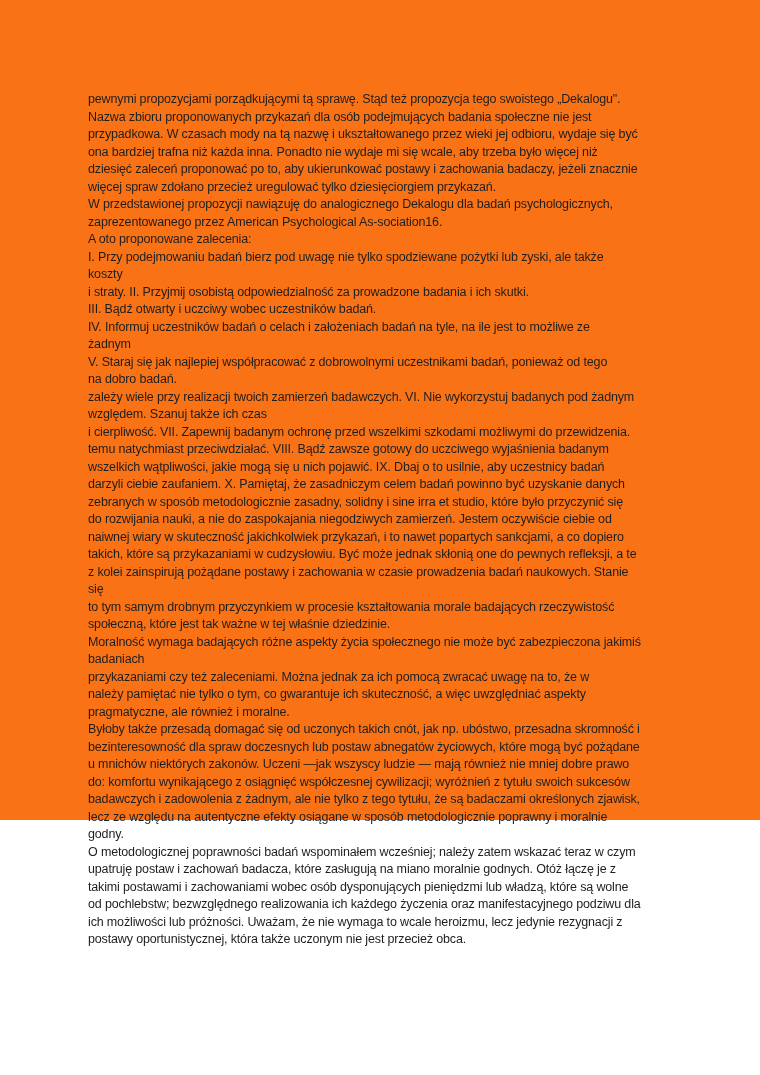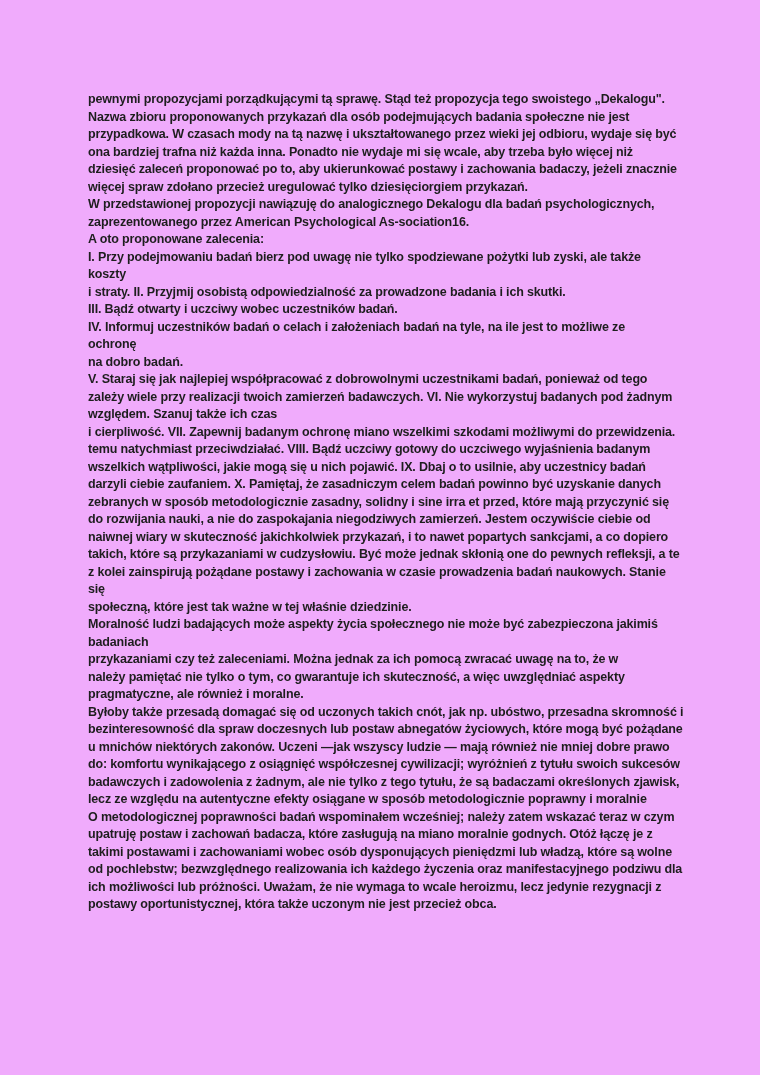--- a/index.html
+++ b/index.html
@@ -6,23 +6,22 @@
   body {
     width: 760px;
     height: 1075px;
     background: #ffffff;
     overflow: hidden;
     font-family: "Liberation Sans", sans-serif;
   }
   .page {
     position: relative;
     width: 760px;
-    height: 1075px;
-    background: #f0abfc;
-    font-weight: bold;
+    height: 820px;
+    background: #f97316;
   }
   .text-block {
     position: absolute;
     left: 88px;
     top: 91px;
     width: 588px;
     color: #1e1e1e;
     font-size: 12.5px;
     line-height: 17.5px;
     letter-spacing: -0.15px;
@@ -43,47 +42,49 @@
       <div class="text-line">dziesięć zaleceń proponować po to, aby ukierunkować postawy i zachowania badaczy, jeżeli znacznie</div>
       <div class="text-line">więcej spraw zdołano przecież uregulować tylko dziesięciorgiem przykazań.</div>
       <div class="text-line">W przedstawionej propozycji nawiązuję do analogicznego Dekalogu dla badań psychologicznych,</div>
       <div class="text-line">zaprezentowanego przez American Psychological  As-sociation16.</div>
       <div class="text-line">A oto proponowane zalecenia:</div>
       <div class="text-line">I. Przy podejmowaniu badań bierz pod uwagę nie tylko spodziewane pożytki lub zyski, ale także</div>
       <div class="text-line">koszty</div>
       <div class="text-line">i straty. II. Przyjmij osobistą odpowiedzialność za prowadzone badania i ich skutki.</div>
       <div class="text-line">III. Bądź otwarty i uczciwy wobec uczestników badań.</div>
       <div class="text-line">IV. Informuj uczestników badań o celach i założeniach badań na tyle, na ile jest to możliwe ze</div>
-      <div class="text-line">ochronę</div>
+      <div class="text-line">żadnym</div>
+      <div class="text-line">V. Staraj się jak najlepiej współpracować z dobrowolnymi uczestnikami badań, ponieważ od tego</div>
       <div class="text-line">na dobro badań.</div>
-      <div class="text-line">V. Staraj się jak najlepiej współpracować z dobrowolnymi uczestnikami badań, ponieważ od tego</div>
       <div class="text-line">zależy wiele przy realizacji twoich zamierzeń badawczych. VI. Nie wykorzystuj badanych pod żadnym</div>
       <div class="text-line">względem. Szanuj także ich czas</div>
-      <div class="text-line">i cierpliwość. VII. Zapewnij badanym ochronę miano wszelkimi szkodami możliwymi do przewidzenia.</div>
-      <div class="text-line">temu natychmiast przeciwdziałać. VIII. Bądź uczciwy gotowy do uczciwego wyjaśnienia badanym</div>
+      <div class="text-line">i cierpliwość. VII. Zapewnij badanym ochronę przed wszelkimi szkodami możliwymi do przewidzenia.</div>
+      <div class="text-line">temu natychmiast przeciwdziałać. VIII. Bądź zawsze gotowy do uczciwego wyjaśnienia badanym</div>
       <div class="text-line">wszelkich wątpliwości, jakie mogą się u nich pojawić. IX. Dbaj o to usilnie, aby uczestnicy badań</div>
       <div class="text-line">darzyli ciebie zaufaniem. X. Pamiętaj, że zasadniczym celem badań powinno być uzyskanie danych</div>
-      <div class="text-line">zebranych w sposób metodologicznie zasadny, solidny i sine irra et przed, które mają przyczynić się</div>
+      <div class="text-line">zebranych w sposób metodologicznie zasadny, solidny i sine irra et studio, które było przyczynić się</div>
       <div class="text-line">do rozwijania nauki, a nie do zaspokajania niegodziwych zamierzeń. Jestem oczywiście ciebie od</div>
       <div class="text-line">naiwnej wiary w skuteczność jakichkolwiek przykazań, i to nawet popartych sankcjami, a co dopiero</div>
       <div class="text-line">takich, które są przykazaniami w cudzysłowiu. Być może jednak skłonią one do pewnych refleksji, a te</div>
       <div class="text-line">z kolei zainspirują pożądane postawy i zachowania w czasie prowadzenia badań naukowych. Stanie</div>
       <div class="text-line">się</div>
+      <div class="text-line">to tym samym drobnym przyczynkiem w procesie kształtowania morale badających rzeczywistość</div>
       <div class="text-line">społeczną, które jest tak ważne w tej właśnie dziedzinie.</div>
-      <div class="text-line">Moralność ludzi badających może aspekty życia społecznego nie może być zabezpieczona jakimiś</div>
+      <div class="text-line">Moralność wymaga badających różne aspekty życia społecznego nie może być zabezpieczona jakimiś</div>
       <div class="text-line">badaniach</div>
       <div class="text-line">przykazaniami czy też zaleceniami. Można jednak za ich pomocą zwracać uwagę na to, że w</div>
       <div class="text-line">należy pamiętać nie tylko o tym, co gwarantuje ich skuteczność, a więc uwzględniać aspekty</div>
       <div class="text-line">pragmatyczne, ale również i moralne.</div>
       <div class="text-line">Byłoby także przesadą domagać się od uczonych takich cnót, jak np. ubóstwo, przesadna skromność i</div>
       <div class="text-line">bezinteresowność dla spraw doczesnych lub postaw abnegatów życiowych, które mogą być pożądane</div>
       <div class="text-line">u mnichów niektórych zakonów. Uczeni —jak wszyscy ludzie — mają również nie mniej dobre prawo</div>
       <div class="text-line">do: komfortu wynikającego z osiągnięć współczesnej cywilizacji; wyróżnień z tytułu swoich sukcesów</div>
       <div class="text-line">badawczych i zadowolenia z żadnym, ale nie tylko z tego tytułu, że są badaczami określonych zjawisk,</div>
       <div class="text-line">lecz ze względu na autentyczne efekty osiągane w sposób metodologicznie poprawny i moralnie</div>
+      <div class="text-line">godny.</div>
       <div class="text-line">O metodologicznej poprawności badań wspominałem wcześniej; należy zatem wskazać teraz w czym</div>
       <div class="text-line">upatruję postaw i zachowań badacza, które zasługują na miano moralnie godnych. Otóż łączę je z</div>
       <div class="text-line">takimi postawami i zachowaniami wobec osób dysponujących pieniędzmi lub władzą, które są wolne</div>
       <div class="text-line">od pochlebstw; bezwzględnego realizowania ich każdego życzenia oraz manifestacyjnego podziwu dla</div>
       <div class="text-line">ich możliwości lub próżności. Uważam, że nie wymaga to wcale heroizmu, lecz jedynie rezygnacji z</div>
       <div class="text-line">postawy oportunistycznej, która także uczonym nie jest przecież obca.</div>
     </div>
 </div>
 
 </body></html>

